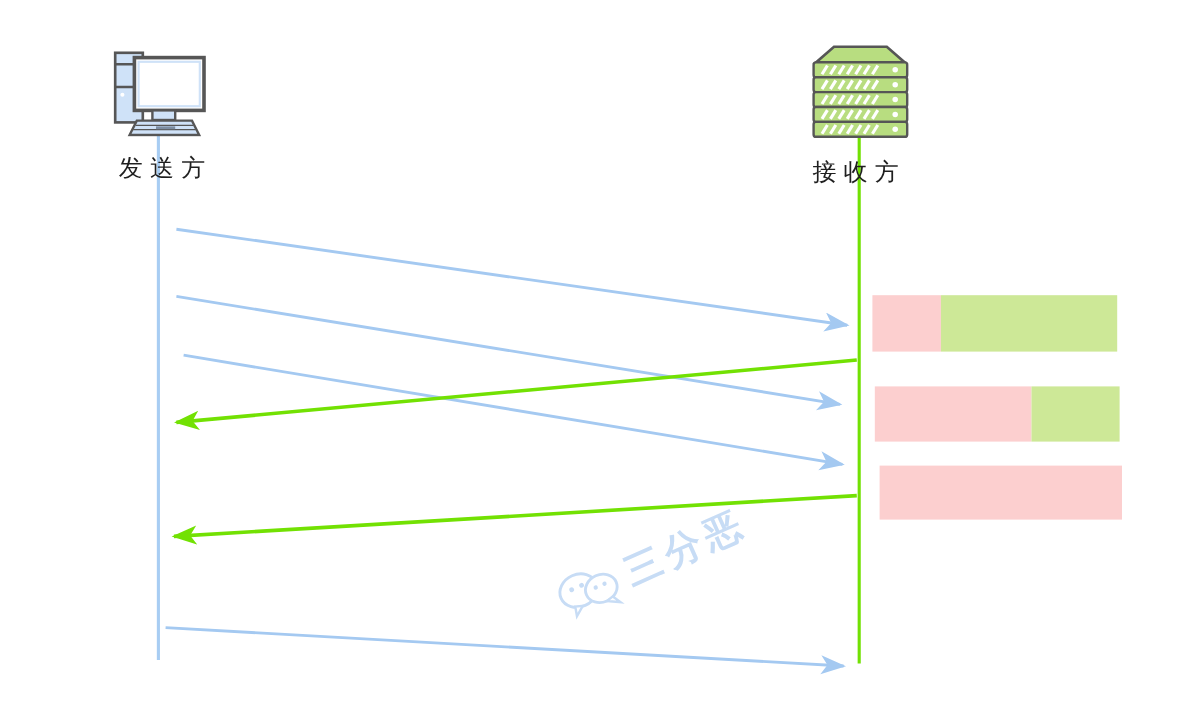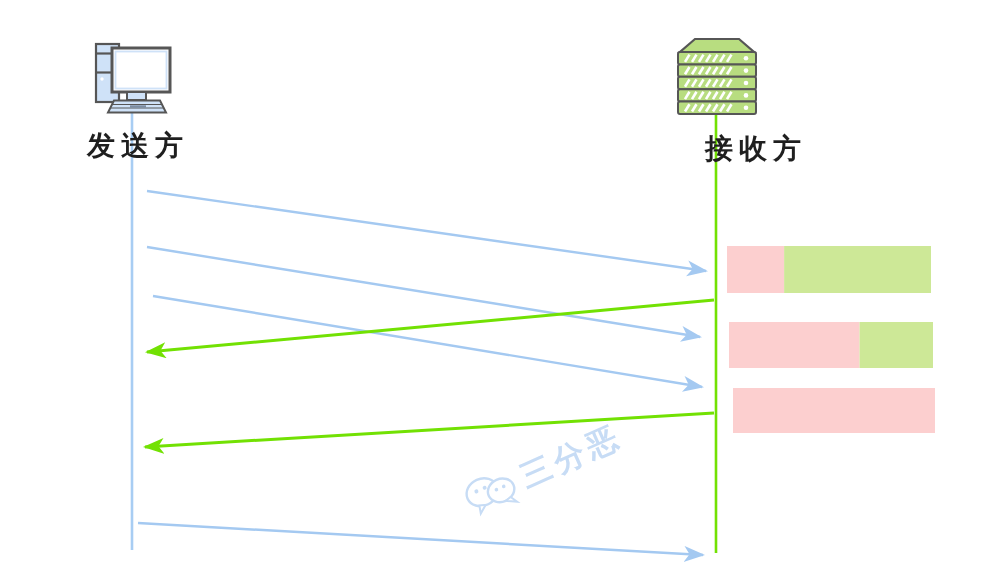--- a/index.html
+++ b/index.html
@@ -5,21 +5,21 @@
   html,body{margin:0;padding:0;}
   body{
     width:992px;height:588px;position:relative;overflow:hidden;
     background:#ffffff;
     font-family:"Liberation Sans","DejaVu Sans",sans-serif;
   }
   #flow-svg{position:absolute;left:0;top:0;}
   .actor-icon{position:absolute;}
   .actor-label{
     position:absolute;transform:translateX(-50%);
-    font-size:28px;font-weight:700;color:var(--label-color,#1f1f1f);
+    font-size:20px;font-weight:400;color:var(--label-color,#1f1f1f);
     letter-spacing:6px;white-space:nowrap;
     font-family:"Liberation Serif","DejaVu Serif",serif;
   }
   #watermark{
     position:absolute;left:468px;top:446px;width:200px;height:80px;
     display:flex;align-items:center;gap:6px;
     transform:rotate(-24deg);transform-origin:40px 50px;
     color:var(--watermark-color,#c7dcf5);
     pointer-events:none;
   }
@@ -122,21 +122,21 @@
       <line x1="25" y1="75.5" x2="29.5" y2="68.19999999999999" stroke="#ffffff" stroke-width="2.6"></line>
       <line x1="32" y1="75.5" x2="36.5" y2="68.19999999999999" stroke="#ffffff" stroke-width="2.6"></line>
       <line x1="39" y1="75.5" x2="43.5" y2="68.19999999999999" stroke="#ffffff" stroke-width="2.6"></line>
       <line x1="46" y1="75.5" x2="50.5" y2="68.19999999999999" stroke="#ffffff" stroke-width="2.6"></line>
       <line x1="53" y1="75.5" x2="57.5" y2="68.19999999999999" stroke="#ffffff" stroke-width="2.6"></line>
       <circle cx="72" cy="71.8" r="2.3" fill="#ffffff" stroke-width="0"></circle>
     </g>
 </svg>
 
 <div class="actor-label" style="left:138px;top:127px">发送方</div>
-<div class="actor-label" style="left:756px;top:130px">接收方</div>
+<div class="actor-label" style="left:716px;top:130px">接收方</div>
 
 <div id="watermark">
   <svg width="54" height="44" viewBox="0 0 54 44">
     <g fill="#ffffff" stroke="currentColor" stroke-width="2.4">
       <ellipse cx="18" cy="18" rx="16" ry="13.5"></ellipse>
       <polygon points="10,29 8,37 16,31" stroke-width="2"></polygon>
       <ellipse cx="36" cy="24" rx="13.5" ry="11.5"></ellipse>
       <polygon points="42,34 46,41 36,35.5" stroke-width="2"></polygon>
     </g>
     <g fill="currentColor">

